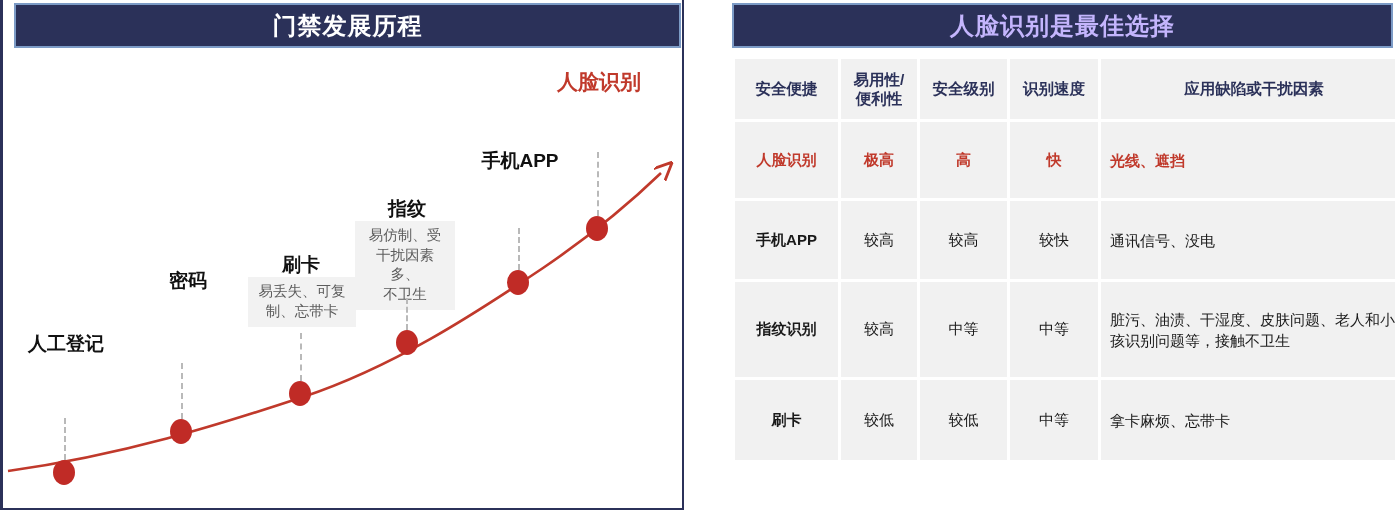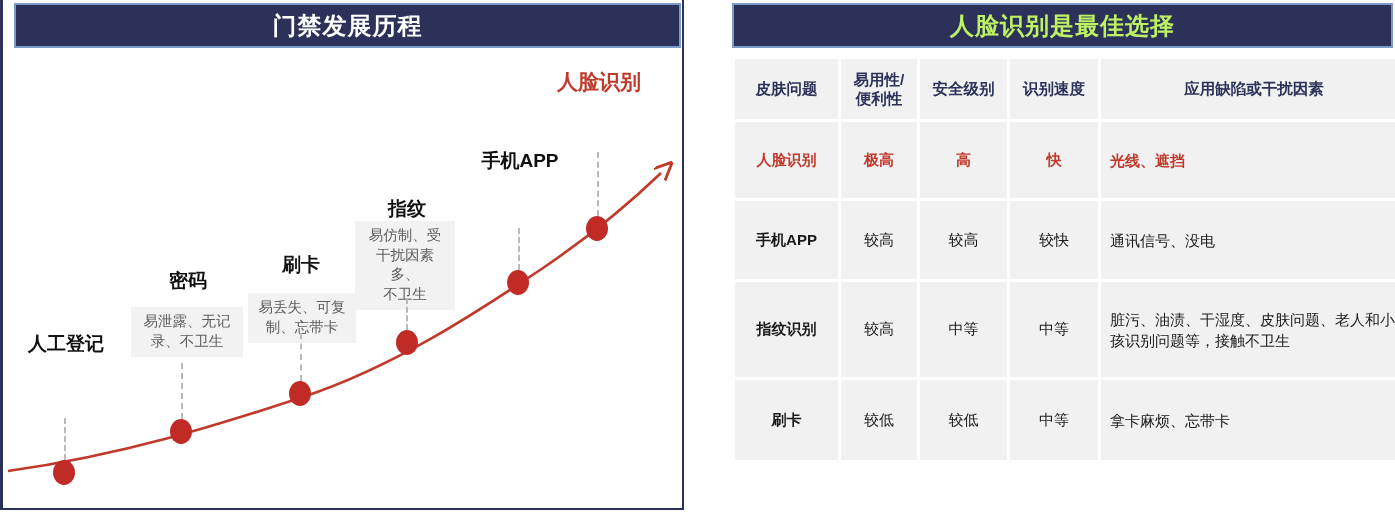--- a/index.html
+++ b/index.html
@@ -78,21 +78,21 @@
     width: 663px; height: 521px;
   }
   .right-header {
     position: absolute; left: 0; top: 3px;
     width: 661px; height: 45px;
     background: #2B3159;
     border: 2px solid #7C9BC6;
     display: flex; align-items: center; justify-content: center;
   }
   .right-header-title {
-    color: #bef264; font-size: 24px; font-weight: bold; letter-spacing: 1px;
+    color: #c4b5fd; font-size: 24px; font-weight: bold; letter-spacing: 1px;
   }
   .table {
     position: absolute; left: 0; top: 56px;
     width: 663px;
     border-collapse: separate;
     border-spacing: 3px 3px;
     table-layout: fixed;
   }
   .table td, .table th {
     background: #F1F1F1;
@@ -144,27 +144,25 @@
           </marker>
         </defs>
         <path d="M 5,471 C 120,455 215,425 300,397 C 390,367 470,315 540,268 C 590,234 630,200 658,173" fill="none" stroke="#C0392B" stroke-width="2.6" marker-end="url(#arrowhead)"></path>
       </svg>
 
       <div class="stage-title" style="left:8px; top:275px; width:110px;">人工登记</div>
       <div class="connector" style="left:61px; top:362px; height:42px;"></div>
       <div class="dot" style="left:50px; top:404px;"></div>
 
       <div class="stage-title" style="left:130px; top:212px; width:110px;">密码</div>
-      <div class="stage-note" style="left:128px; top:251px; width:112px;">易泄露、无记
-录、不卫生</div>
       <div class="connector" style="left:178px; top:307px; height:56px;"></div>
       <div class="dot" style="left:167px; top:363px;"></div>
 
       <div class="stage-title" style="left:248px; top:196px; width:100px;">刷卡</div>
-      <div class="stage-note" style="left:245px; top:221px; width:108px;margin-top:16px;">易丢失、可复
+      <div class="stage-note" style="left:245px; top:221px; width:108px;">易丢失、可复
 制、忘带卡</div>
       <div class="connector" style="left:297px; top:277px; height:48px;"></div>
       <div class="dot" style="left:286px; top:325px;"></div>
 
       <div class="stage-title" style="left:356px; top:140px; width:96px;">指纹</div>
       <div class="stage-note" style="left:352px; top:165px; width:100px;">易仿制、受
 干扰因素多、
 不卫生</div>
       <div class="connector" style="left:403px; top:242px; height:32px;"></div>
       <div class="dot" style="left:393px; top:274px;"></div>
@@ -189,21 +187,21 @@
     <table class="table">
       <colgroup>
         <col class="c0">
           <col class="c1">
           <col class="c2">
           <col class="c3">
           <col class="c4">
       </colgroup>
       <thead>
         <tr>
-          <th>皮肤问题</th>
+          <th>安全便捷</th>
           <th style="white-space:pre-line;">易用性/
 便利性</th>
           <th>安全级别</th>
           <th>识别速度</th>
           <th>应用缺陷或干扰因素</th>
         </tr>
       </thead>
       <tbody>
         <tr class="highlight r1">
           <td class="tech">人脸识别</td>

